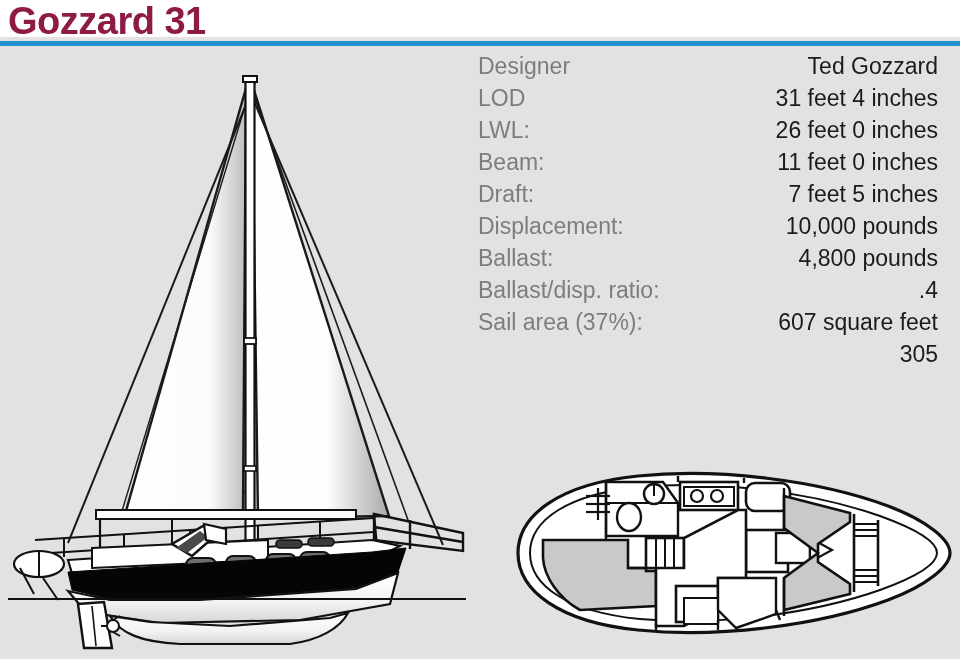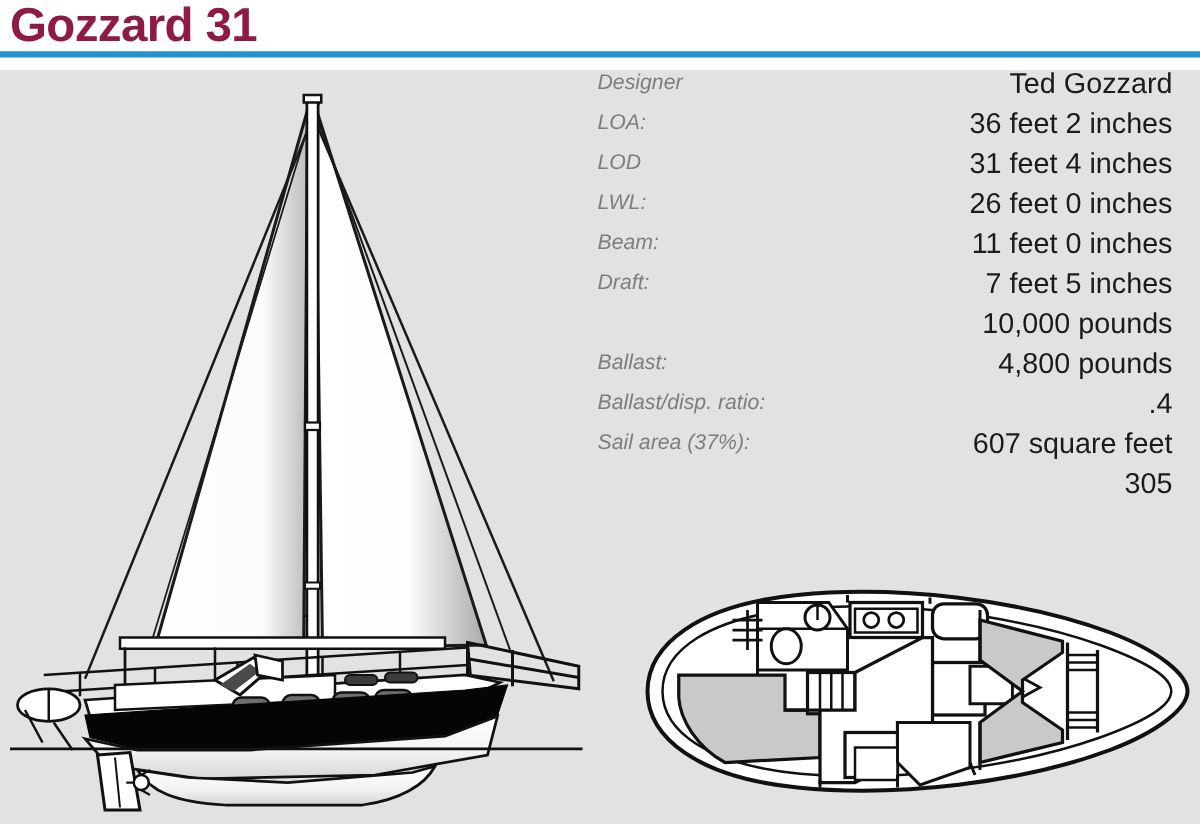--- a/index.html
+++ b/index.html
@@ -5,34 +5,34 @@
   html,body{margin:0;padding:0;}
   body{
     width:960px;height:659px;
     background:#e3e2e1;
     font-family:"Liberation Sans", sans-serif;
     overflow:hidden;position:relative;
   }
   #page{position:absolute;inset:0;background:#e3e2e1;}
 
   
-  .header{position:absolute;left:0;top:0;width:960px;height:56px;background:#ffffff;}
+  .header{position:absolute;left:0;top:0;width:960px;height:37px;background:#ffffff;}
   .header-title{
     position:absolute;left:8px;top:-1px;
     font-size:38px;font-weight:bold;letter-spacing:-0.5px;
     color:#8d1b45;line-height:44px;white-space:nowrap;
   }
   .header-rule{position:absolute;left:0;top:41px;width:960px;height:5px;background:#2292d0;}
 
   
   .specs{position:absolute;left:478px;top:50px;width:460px;}
   .spec-row{position:relative;height:32px;line-height:32px;white-space:nowrap;}
   .spec-label{
     position:absolute;left:0;top:0;
-    font-size:17px;color:#7d7d7d;font-style:italic;
+    font-size:23px;color:#7d7d7d;
   }
   .spec-value{
     position:absolute;right:0;top:0;
     font-size:23px;color:#1b1b1b;text-align:right;
   }
 
   
   .profile-wrap{position:absolute;left:0px;top:48px;width:478px;height:611px;}
   .plan-wrap{position:absolute;left:488px;top:458px;width:472px;height:201px;}
   svg{display:block;}
@@ -272,40 +272,37 @@
       </g>
     </svg>
   </div>
 
   <div class="specs">
     <div class="spec-row">
       <span class="spec-label">Designer</span>
       <span class="spec-value">Ted Gozzard</span>
     </div>
     <div class="spec-row">
-      <span class="spec-label">LOA:</span>
-      <span class="spec-value">36 feet 2 inches</span>
-    </div>
-    <div class="spec-row">
       <span class="spec-label">LOD</span>
       <span class="spec-value">31 feet 4 inches</span>
     </div>
     <div class="spec-row">
       <span class="spec-label">LWL:</span>
       <span class="spec-value">26 feet 0 inches</span>
     </div>
     <div class="spec-row">
       <span class="spec-label">Beam:</span>
       <span class="spec-value">11 feet 0 inches</span>
     </div>
     <div class="spec-row">
       <span class="spec-label">Draft:</span>
       <span class="spec-value">7 feet 5 inches</span>
     </div>
     <div class="spec-row">
+      <span class="spec-label">Displacement:</span>
       <span class="spec-value">10,000 pounds</span>
     </div>
     <div class="spec-row">
       <span class="spec-label">Ballast:</span>
       <span class="spec-value">4,800 pounds</span>
     </div>
     <div class="spec-row">
       <span class="spec-label">Ballast/disp. ratio:</span>
       <span class="spec-value">.4</span>
     </div>

